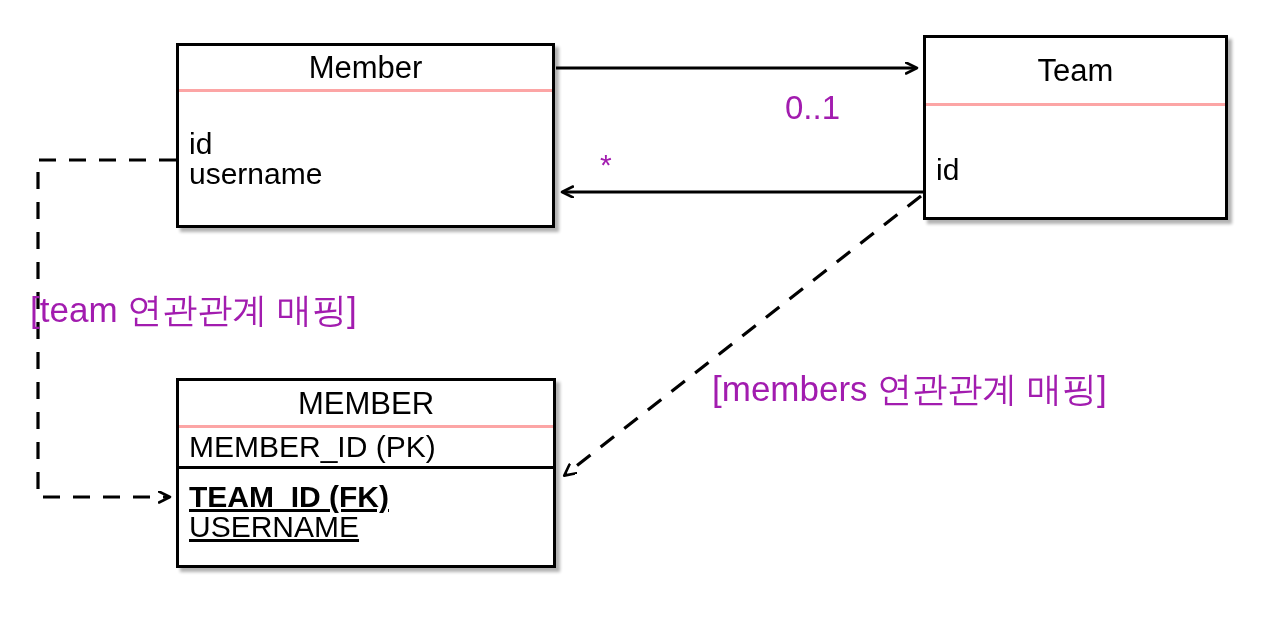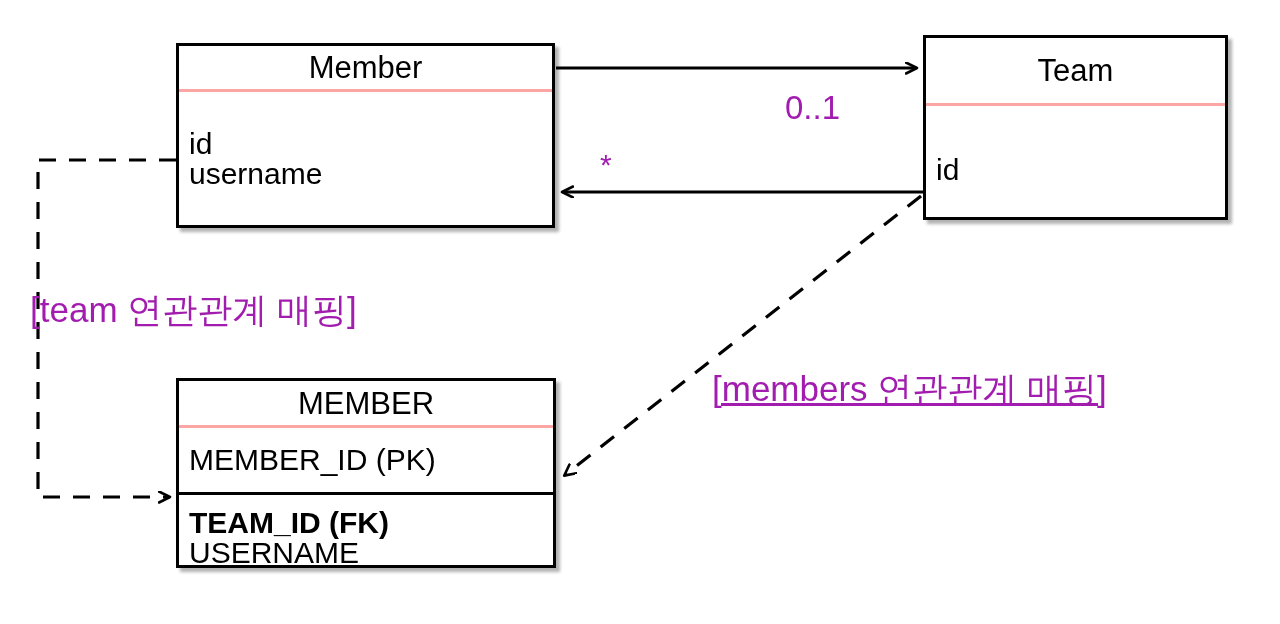--- a/index.html
+++ b/index.html
@@ -99,24 +99,24 @@
 
   <div class="uml-box" id="team-entity" style="left:923px; top:35px; width:305px; height:185px;">
     <div class="uml-header" style="height:68px;">Team</div>
     <div class="uml-section" style="height:127px;">
       <div class="attr">id</div>
     </div>
   </div>
 
   <div class="uml-box" id="member-table" style="left:176px; top:378px; width:380px; height:190px;">
     <div class="uml-header" style="height:47px;">MEMBER</div>
-    <div class="uml-section ruled" style="height:67px;">
+    <div class="uml-section ruled" style="height:41px;">
       <div class="attr">MEMBER_ID (PK)</div>
     </div>
-    <div class="uml-section" style="height:86px;">
+    <div class="uml-section" style="height:86px;text-decoration:underline;">
       <div class="attr bold">TEAM_ID (FK)</div>
       <div class="attr">USERNAME</div>
     </div>
   </div>
 
   <svg id="wires" viewBox="0 0 1280 624">
     <defs>
       <marker id="openArrowR" markerWidth="14" markerHeight="14" refX="11" refY="6" orient="auto" markerUnits="userSpaceOnUse">
         <path d="M1,0.5 L12,6 L1,11.5" fill="none" stroke="#000" stroke-width="2.6" stroke-linecap="round" stroke-linejoin="round"></path>
       </marker>
@@ -139,15 +139,15 @@
 
     <line x1="921" y1="196" x2="565" y2="475" stroke="#000" stroke-width="3.2" stroke-dasharray="17,13" marker-end="url(#openArrowR4)"></line>
   </svg>
 
   <div class="label mult" style="left:785px; top:91px;">0..1</div>
 
   <div class="label mult-star" style="left:600px; top:150px;">*</div>
 
   <div class="label note" style="left:30px; top:292px;">[team 연관관계 매핑]</div>
 
-  <div class="label note" style="left:712px; top:371px;text-decoration:underline;">[members 연관관계 매핑]</div>
+  <div class="label note" style="left:712px; top:371px;">[members 연관관계 매핑]</div>
 
 </div>
 
 </body></html>

